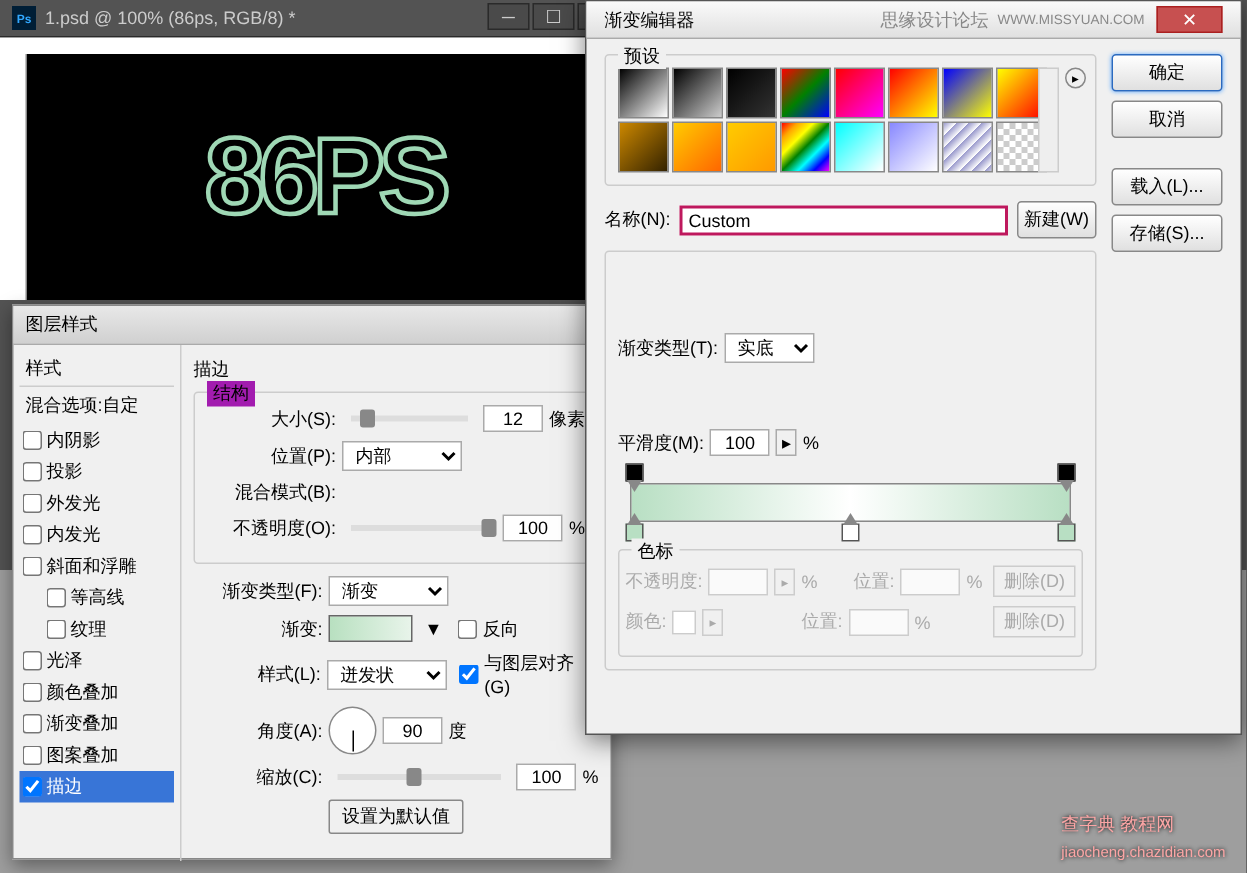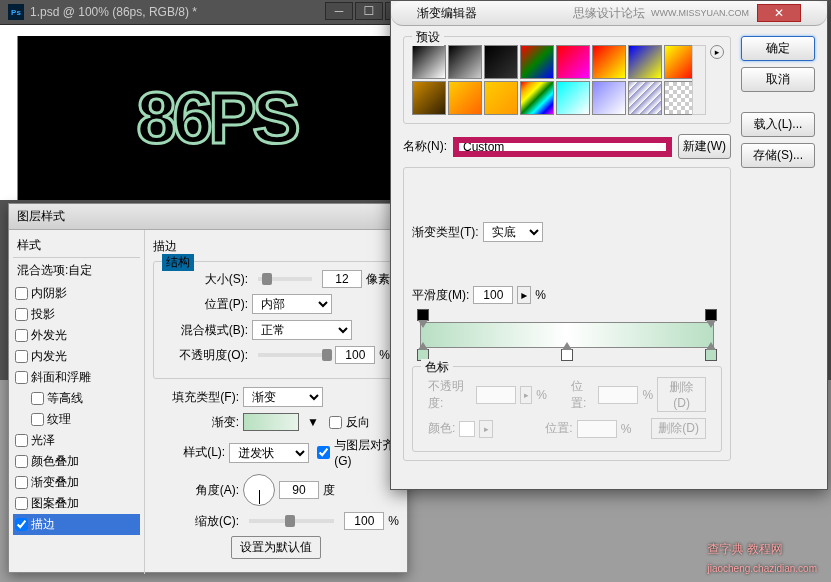--- a/index.html
+++ b/index.html
@@ -11,71 +11,71 @@
 .ps-winctrl { position: absolute; right: 2px; top: 2px; display: flex; gap: 2px; }
 .ps-winctrl div { width: 28px; height: 18px; background: #4a4a4a; border: 1px solid #2a2a2a; display: flex; align-items: center; justify-content: center; color: #ccc; }
 .ps-ruler-h { height: 18px; background: #fff; border-bottom: 1px solid #888; position: relative; }
 .ps-ruler-v { width: 18px; background: #fff; border-right: 1px solid #888; position: absolute; top: 36px; left: 0; bottom: 0; }
 .ps-canvas { position: absolute; top: 36px; left: 18px; right: 0; bottom: 0; background: #000; display: flex; align-items: center; justify-content: center; }
 .ps-text { font-size: 72px; font-weight: bold; color: transparent; -webkit-text-stroke: 3px #9fd8b5; letter-spacing: -4px; font-family: Arial, sans-serif; }
 
 .layer-style-dialog { position: absolute; top: 203px; left: 8px; width: 400px; height: 370px; background: #f0f0f0; border: 1px solid #888; box-shadow: 0 4px 12px rgba(0,0,0,0.4); }
 .ls-title { background: linear-gradient(#e8e8e8, #d0d0d0); padding: 4px 8px; border-bottom: 1px solid #aaa; }
 .ls-body { display: flex; height: calc(100% - 24px); }
-.ls-sidebar { width: 136px; border-right: 1px solid #ccc; padding: 4px; }
+.ls-sidebar { width: 112px; border-right: 1px solid #ccc; padding: 4px; }
 .ls-style-hdr { padding: 3px 4px; border-bottom: 1px solid #ccc; font-weight: normal; }
 .ls-item { display: flex; align-items: center; padding: 2px 2px; gap: 3px; }
 .ls-item input[type=checkbox] { width: 13px; height: 13px; }
 .ls-item.active { background: #3875d7; color: #fff; }
 .ls-item.blend { padding: 4px; }
 .ls-item.indent { padding-left: 18px; }
 
 .ls-main { flex: 1; padding: 8px; }
 .ls-fieldset { border: 1px solid #ccc; border-radius: 3px; padding: 8px; margin-bottom: 8px; position: relative; }
-.ls-legend { position: absolute; top: -8px; left: 8px; background: #0369a1; padding: 0 4px; }
+.ls-legend { position: absolute; top: -8px; left: 8px; background: #a21caf; padding: 0 4px; }
 .ls-row { display: flex; align-items: center; margin-bottom: 6px; gap: 4px; }
 .ls-label { width: 86px; text-align: right; }
 .ls-slider { flex: 1; height: 4px; background: #ddd; position: relative; margin: 0 6px; }
 .ls-slider-thumb { width: 10px; height: 12px; background: #888; position: absolute; top: -4px; border-radius: 2px; }
 .ls-numbox { width: 40px; height: 18px; border: 1px solid #aaa; background: #fff; text-align: center; padding: 1px; }
 .ls-select { height: 20px; border: 1px solid #aaa; background: #fff; padding: 1px 4px; min-width: 80px; }
 .ls-swatch { width: 56px; height: 18px; border: 1px solid #666; background: linear-gradient(90deg, #b8e0c0, #e8f4ea); }
 .ls-angle { width: 32px; height: 32px; border: 1px solid #888; border-radius: 50%; position: relative; background: #fff; }
 .ls-angle::after { content: ''; position: absolute; top: 50%; left: 50%; width: 1px; height: 14px; background: #000; transform-origin: top; transform: rotate(0deg); }
 .ls-btn { padding: 2px 8px; border: 1px solid #888; background: #f0f0f0; border-radius: 2px; }
 .ls-btns-bottom { display: flex; gap: 23px; justify-content: center; align-items: center; }
 
 .gradient-dialog { position: absolute; top: 0; left: 390px; right: 3px; height: 490px; background: #f0f0f0; border: 1px solid #555; box-shadow: 0 4px 16px rgba(0,0,0,0.5); }
-.ge-title { background: linear-gradient(#fafafa,#e0e0e0); padding: 3px 26px; border-bottom: 1px solid #aaa; display: flex; align-items: center; border-radius: 12px; }
+.ge-title { background: linear-gradient(#fafafa,#e0e0e0); padding: 3px 12px; border-bottom: 1px solid #aaa; display: flex; align-items: center; }
 .ge-brand { margin-left: auto; color: #888; font-size: 11px; display: flex; gap: 6px; align-items: center; }
 .ge-close { width: 44px; height: 18px; background: #c75050; border: 1px solid #aa2020; color: #fff; display: flex; align-items: center; justify-content: center; margin-left: 8px; }
 .ge-body { padding: 10px 12px; display: flex; gap: 10px; }
 .ge-left { flex: 1; }
 .ge-right { width: 74px; display: flex; flex-direction: column; gap: 6px; }
 .ge-btn { padding: 3px 4px; border: 1px solid #888; background: linear-gradient(#fff,#e0e0e0); border-radius: 3px; text-align: center; white-space: nowrap; }
 .ge-btn.primary { border-color: #2a6ac0; box-shadow: 0 0 3px #6ab0ff; }
 
 .ge-presets { border: 1px solid #ccc; border-radius: 3px; padding: 8px 24px 8px 8px; position: relative; }
 .ge-preset-grid { display: grid; grid-template-columns: repeat(8, 34px); grid-auto-rows: 34px; gap: 2px; }
 .ge-preset-grid div { border: 1px solid #888; }
 .ge-presets-arrow { position: absolute; top: 8px; right: 6px; width: 14px; height: 14px; border-radius: 50%; border: 1px solid #888; display:flex; align-items:center; justify-content:center; font-size:9px; }
 .ge-scroll { position: absolute; top: 8px; bottom: 8px; right: 24px; width: 14px; background: #eee; border: 1px solid #ccc; }
 
 .ge-namerow { display: flex; align-items: center; gap: 6px; margin-top: 10px; justify-content: flex-end; }
-.ge-input { flex: 1; height: 20px; border: 6px solid #be185d; padding: 2px 4px; background: #fff; }
+.ge-input { flex: 1; height: 20px; border: 2px solid #be185d; padding: 2px 4px; background: #fff; }
 
 .ge-settings { border: 1px solid #ccc; border-radius: 3px; padding: 10px 8px 8px; margin-top: 8px; }
 .ge-row { display: flex; align-items: center; gap: 4px; margin-bottom: 6px; margin-top: 44px; }
 .ge-gradbar { height: 26px; background: linear-gradient(90deg, #b8dfc3 0%, #ffffff 50%, #b8dfc3 100%); border: 1px solid #888; position: relative; margin: 18px 8px 18px; }
 .ge-stop-top { position: absolute; top: -14px; width: 12px; height: 12px; border: 1px solid #555; background: #000; }
 .ge-stop-bot { position: absolute; bottom: -14px; width: 12px; height: 12px; border: 1px solid #555; background: #fff; }
 .ge-stop-bot::before { content: ''; position: absolute; top: -8px; left: 0; width: 0; height: 0; border-left: 5px solid transparent; border-right: 5px solid transparent; border-bottom: 8px solid #888; }
 .ge-stop-top::after { content: ''; position: absolute; bottom: -8px; left: 0; width: 0; height: 0; border-left: 5px solid transparent; border-right: 5px solid transparent; border-top: 8px solid #888; }
 
-.ge-stops-section { border: 1px solid #ccc; border-radius: 3px; padding: 10px 15px 6px; position: relative; }
+.ge-stops-section { border: 1px solid #ccc; border-radius: 3px; padding: 10px 4px 6px; position: relative; }
 .ge-stops-section .lbl { position: absolute; top: -8px; left: 8px; background: #f0f0f0; padding: 0 4px; }
 .ge-row2 { display: flex; align-items: center; gap: 4px; margin-bottom: 6px; color: #aaa; }
 .ge-row2 input { width: 40px; height: 18px; border: 1px solid #ccc; background: #fafafa; }
 .ge-row2 .spin { width: 14px; height: 18px; border: 1px solid #ccc; display:flex; align-items:center; justify-content:center; font-size:9px; }
 .ge-delbtn { padding: 1px 6px; border: 1px solid #ccc; background: #f0f0f0; color: #aaa; margin-left: auto; }
 .ge-colorsw { width: 16px; height: 16px; border: 1px solid #ccc; background: #fff; }
 
 .watermark { position: absolute; bottom: 6px; right: 14px; color: #fca5a5; text-shadow: 0 0 3px #000; font-size: 16px; }
 .canvas-area { position: absolute; left: 0; top: 380px; right: 0; bottom: 0; background: #9e9e9e; }
 </style>
@@ -171,33 +171,32 @@
             </div>
           <input class="ls-numbox" value="12" style="">
           <span>像素</span>
         </div>
         <div class="ls-row">
           <span class="ls-label">位置(P):</span>
           <select class="ls-select"><option>内部</option></select>
         </div>
         <div class="ls-row">
           <span class="ls-label">混合模式(B):</span>
-          <select class="ls-select" style="min-width:100px"><option>正常</option></select>
         </div>
         <div class="ls-row">
           <span class="ls-label">不透明度(O):</span>
           <div class="ls-slider">
               <div class="ls-slider-thumb" style="left:95%"></div>
             </div>
           <input class="ls-numbox" value="100" style="">
           <span>%</span>
         </div>
       </div>
       <div class="ls-row">
-        <span class="ls-label">填充类型(F):</span>
+        <span class="ls-label">渐变类型(F):</span>
         <select class="ls-select"><option>渐变</option></select>
       </div>
       <div class="ls-row">
         <span class="ls-label">渐变:</span>
         <div class="ls-swatch"></div>
         <span style="margin-left:4px">▼</span>
         <input type="checkbox" style="margin-left: 6px;">
         <span>反向</span>
       </div>
       <div class="ls-row">

